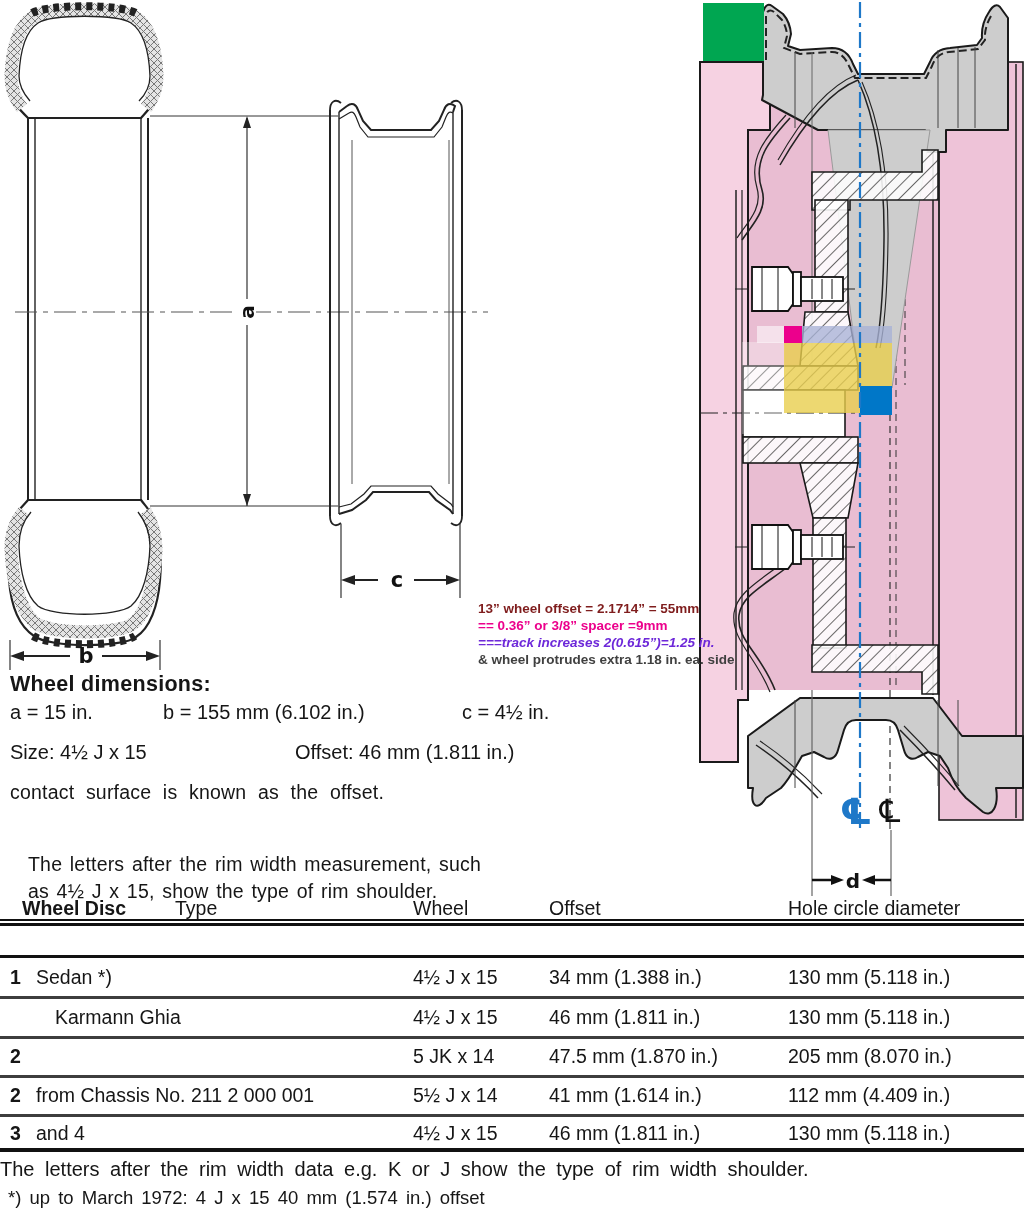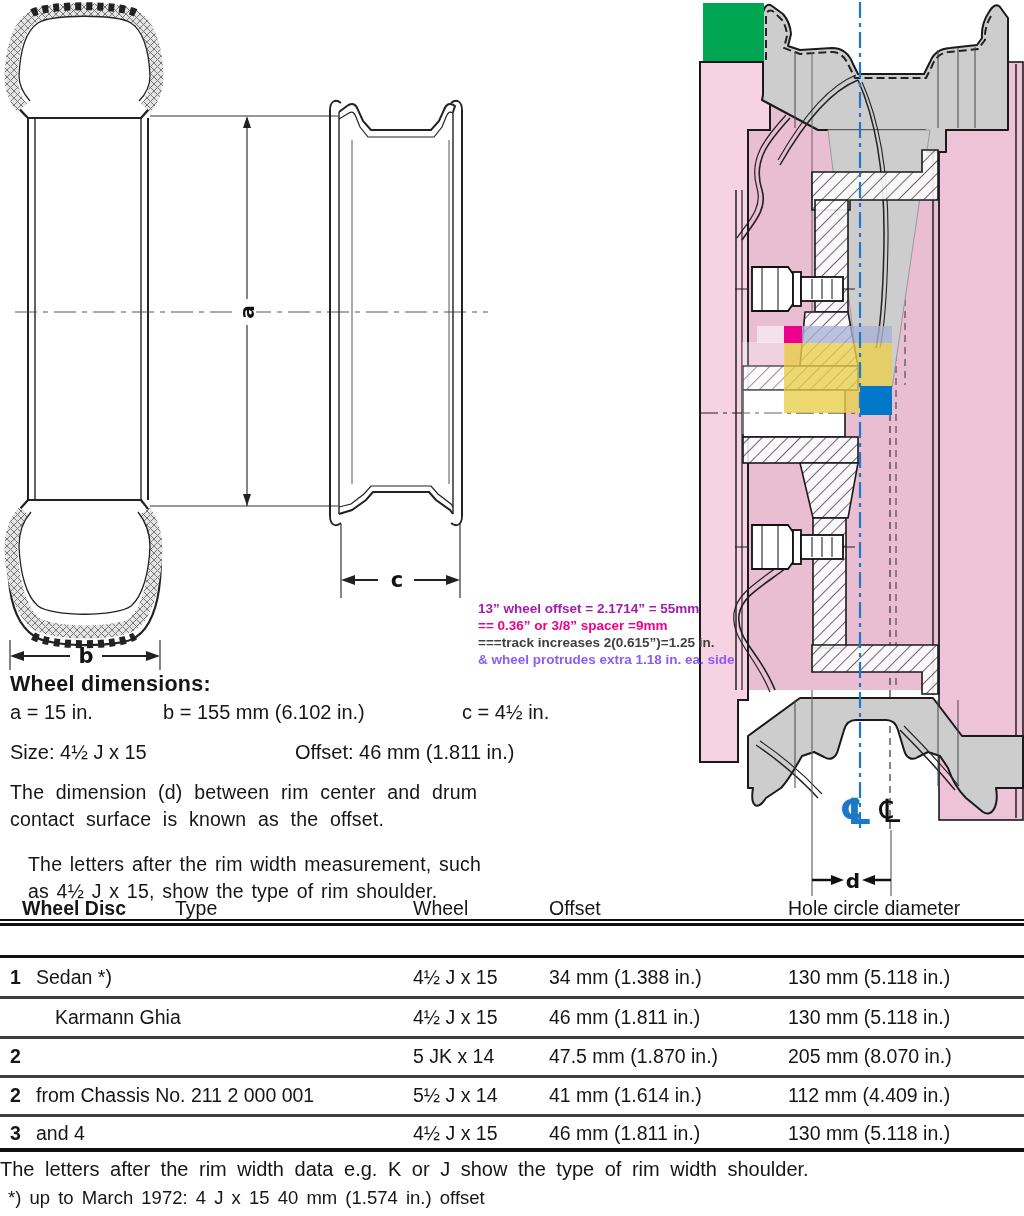--- a/index.html
+++ b/index.html
@@ -216,35 +216,34 @@
       <polygon points="172,880 185,875 185,885" fill="#111"></polygon>
       <line x1="183" y1="880" x2="201" y2="880" stroke="#111" stroke-width="2.5"></line>
       <text x="163" y="888" font-size="20" font-weight="bold" text-anchor="middle" fill="#111" font-family="DejaVu Sans, sans-serif">d</text>
     </g>
 
     <text x="166" y="824" font-size="36" font-weight="bold" text-anchor="middle" font-family="DejaVu Sans, sans-serif" fill="#1e78c8">℄</text>
     <text x="200" y="822" font-size="32" text-anchor="middle" fill="#111" font-family="DejaVu Sans, sans-serif">℄</text>
   </svg>
 
   <div class="abs annbox">
-    <div class="ann" style="color: #a21caf;">13” wheel offset =  2.1714” = 55mm</div>
+    <div class="ann" style="color: #7f1d1d;">13” wheel offset =  2.1714” = 55mm</div>
     <div class="ann" style="color: rgb(236, 0, 140);">== 0.36” or 3/8” spacer =9mm</div>
-    <div class="ann" style="color: #404040;">===track increases 2(0.615”)=1.25 in.</div>
-    <div class="ann" style="color: #8b5cf6;">&amp; wheel protrudes extra 1.18 in. ea. side</div>
+    <div class="ann" style="color: #6d28d9; font-style: italic;">===track increases 2(0.615”)=1.25 in.</div>
+    <div class="ann" style="color: #404040;">&amp; wheel protrudes extra 1.18 in. ea. side</div>
   </div>
 
   <div class="abs h-title">Wheel dimensions:</div>
   <div class="abs dimline" style="left:10px">a = 15 in.</div>
   <div class="abs dimline" style="left:163px">b = 155 mm (6.102 in.)</div>
   <div class="abs dimline" style="left:462px">c = 4½ in.</div>
   <div class="abs sizeline" style="left:10px">Size: 4½ J x 15</div>
   <div class="abs sizeline" style="left:295px">Offset: 46 mm (1.811 in.)</div>
 
   <div class="abs para p1">
-    <div>The dimension (d) between rim center and drum</div>
     <div>contact surface is known as the offset.</div>
   </div>
   <div class="abs para p2">
     <div>The letters after the rim width measurement, such</div>
     <div>as 4½ J x 15, show the type of rim shoulder.</div>
   </div>
 
   <div>
     <div class="abs tline" style="top:919px;height:2px"></div>
     <div class="abs tline" style="top:923px;height:3px"></div>

